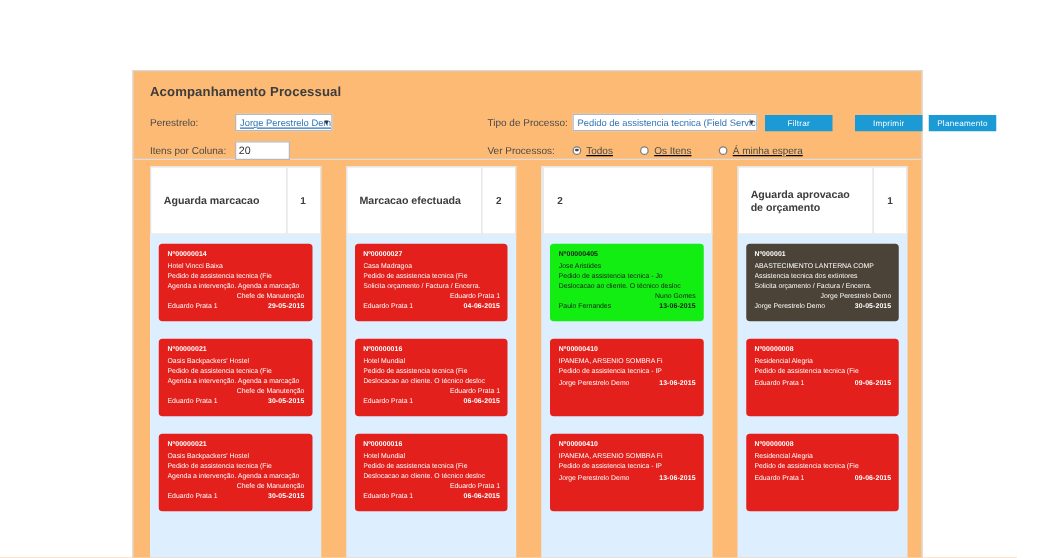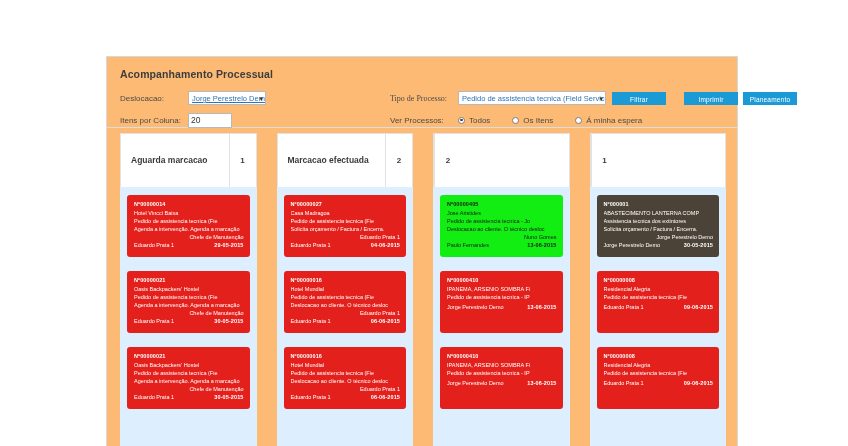--- a/index.html
+++ b/index.html
@@ -31,21 +31,21 @@
     padding:9px 0 0 13px;
     position:relative;height:48px;box-sizing:border-box;
     border-bottom:1px solid #dddddd;
   }
   .frow{display:flex;align-items:center;height:18px;margin-bottom:4px;}
   .flabel{
     font-size:8px;color:#4a4a4a;white-space:nowrap;
   }
   .lbl-colab{width:68px;}
   .lbl-itens{width:68px;}
-  .lbl-tipo{width:68px;font-family:Liberation Serif, serif;}
+  .lbl-tipo{width:68px;}
   .lbl-ver{width:68px;}
 
   .sel{
     height:14px;box-sizing:border-box;
     border:1px solid #b8b8b8;background:#ffffff;
     font-size:7.5px;color:#2f74b5;
     font-family:"Liberation Sans", sans-serif;
     padding:0 14px 0 3px;line-height:13px;
     position:relative;white-space:nowrap;overflow:hidden;
     text-overflow:clip;
@@ -71,21 +71,21 @@
     display:inline-block;height:13px;line-height:13px;
     background:#1b9ad6;color:#ffffff;font-size:6.5px;
     text-align:center;border:none;cursor:pointer;
     font-family:"Liberation Sans", sans-serif;
     letter-spacing:.2px;
   }
   .btn-filtrar{width:54px;margin-left:6px;}
   .btn-imprimir{width:54px;margin-left:18px;}
   .btn-plan{width:54px;margin-left:5px;}
 
-  .radios{display:flex;align-items:center;gap:0;}
+  .radios{display:flex;align-items:center;gap:0;text-decoration:underline;}
   .radio-wrap{display:flex;align-items:center;margin-right:22px;cursor:pointer;}
   .radio{
     width:7px;height:7px;border-radius:50%;
     border:1px solid #7d7d7d;background:#fff;
     box-sizing:border-box;margin-right:4px;position:relative;
   }
   .radio.on::after{
     content:"";position:absolute;left:1.2px;top:1.2px;
     width:2.6px;height:2.6px;border-radius:50%;background:#444;
   }
@@ -153,21 +153,21 @@
 
 <div class="page">
   <div class="panel">
 
     <div class="panel-title">Acompanhamento Processual</div>
 
     <div class="filterbar">
 
       <div class="group-left">
         <div class="frow">
-          <span class="flabel lbl-colab">Deslocacao:</span>
+          <span class="flabel lbl-colab">Perestrelo:</span>
           <div class="sel sel-colab">
             <span>Jorge Perestrelo Dem</span>
             <span class="arrow">▾</span>
           </div>
         </div>
         <div class="frow">
           <span class="flabel lbl-itens">Itens por Coluna:</span>
           <input class="txtin" type="text" value="20" style="">
         </div>
       </div>
@@ -324,20 +324,21 @@
             <div class="c-foot">
               <span class="c-owner">Jorge Perestrelo Demo</span>
               <span class="c-date">13-06-2015</span>
             </div>
           </div>
         </div>
       </div>
 
       <div class="col">
         <div class="col-head">
+          <div class="col-head-title">Aguarda aprovacao de orçamento</div>
           <div class="col-head-count">1</div>
         </div>
         <div class="col-body">
           <div class="card dark">
             <div class="c-num">Nº000001</div>
             <div class="c-client">ABASTECIMENTO LANTERNA COMP</div>
             <div class="c-type">Assistencia tecnica dos extintores</div>
             <div class="c-step">Solicita orçamento / Factura / Encerra.</div>
             <div class="c-resp">Jorge Perestrelo Demo</div>
             <div class="c-foot">

